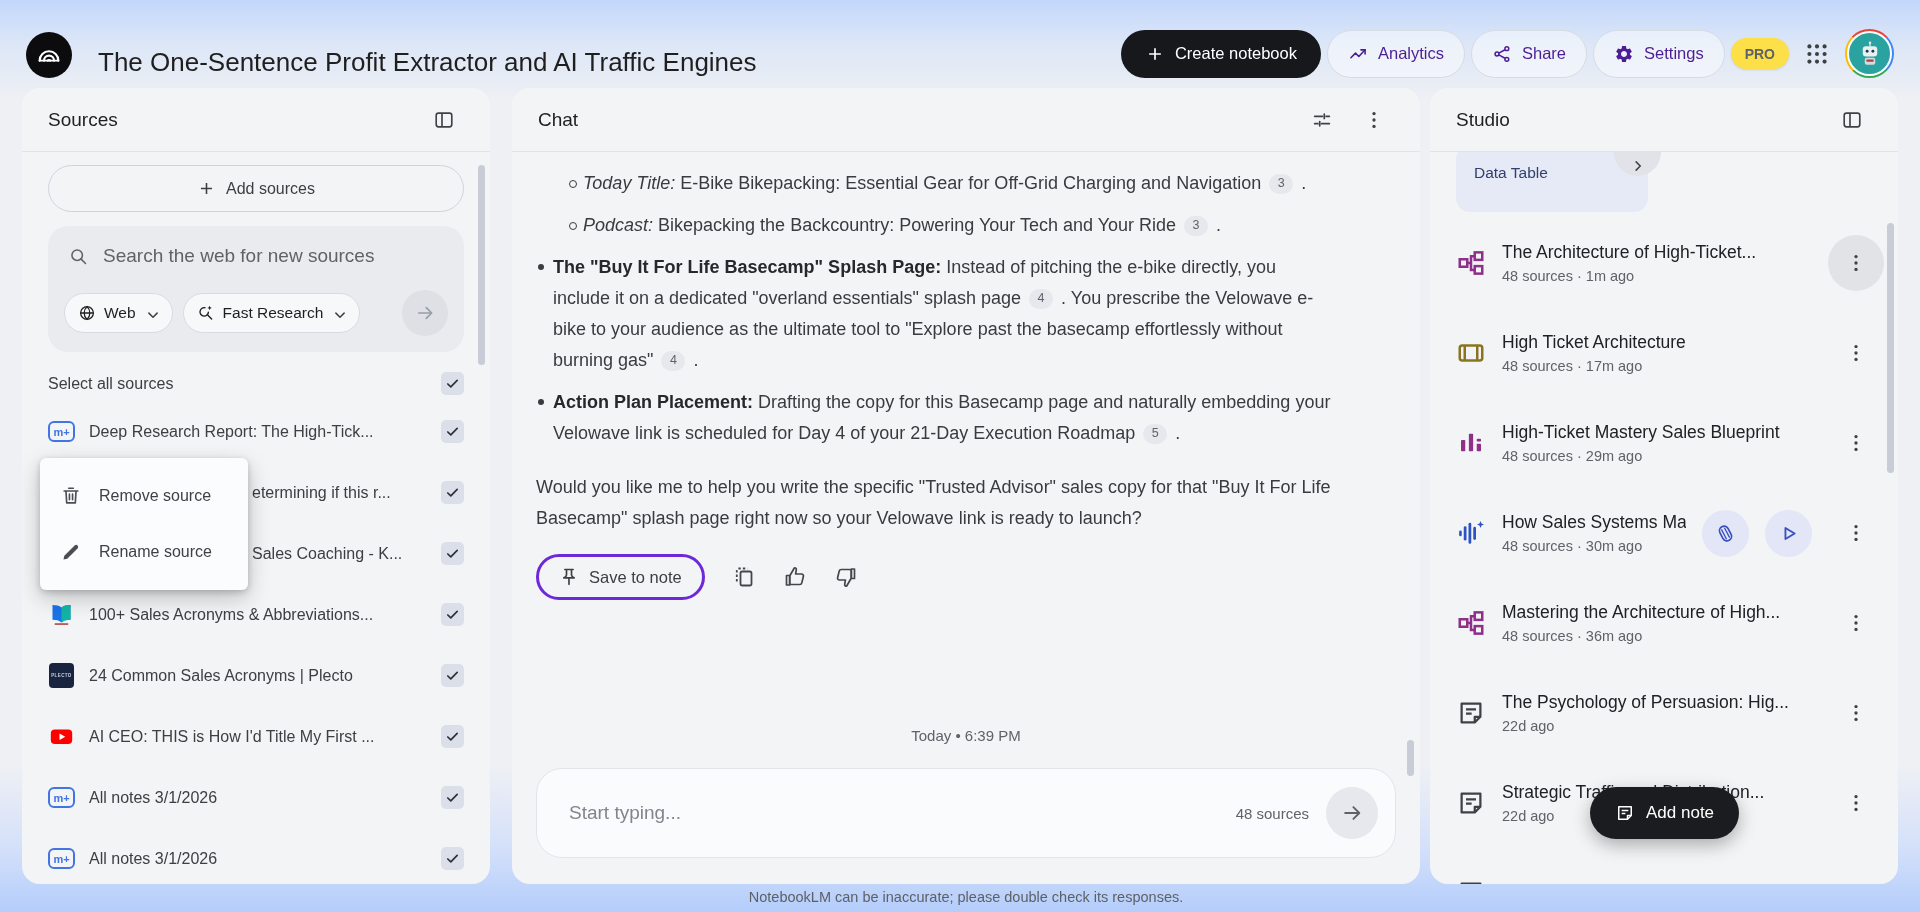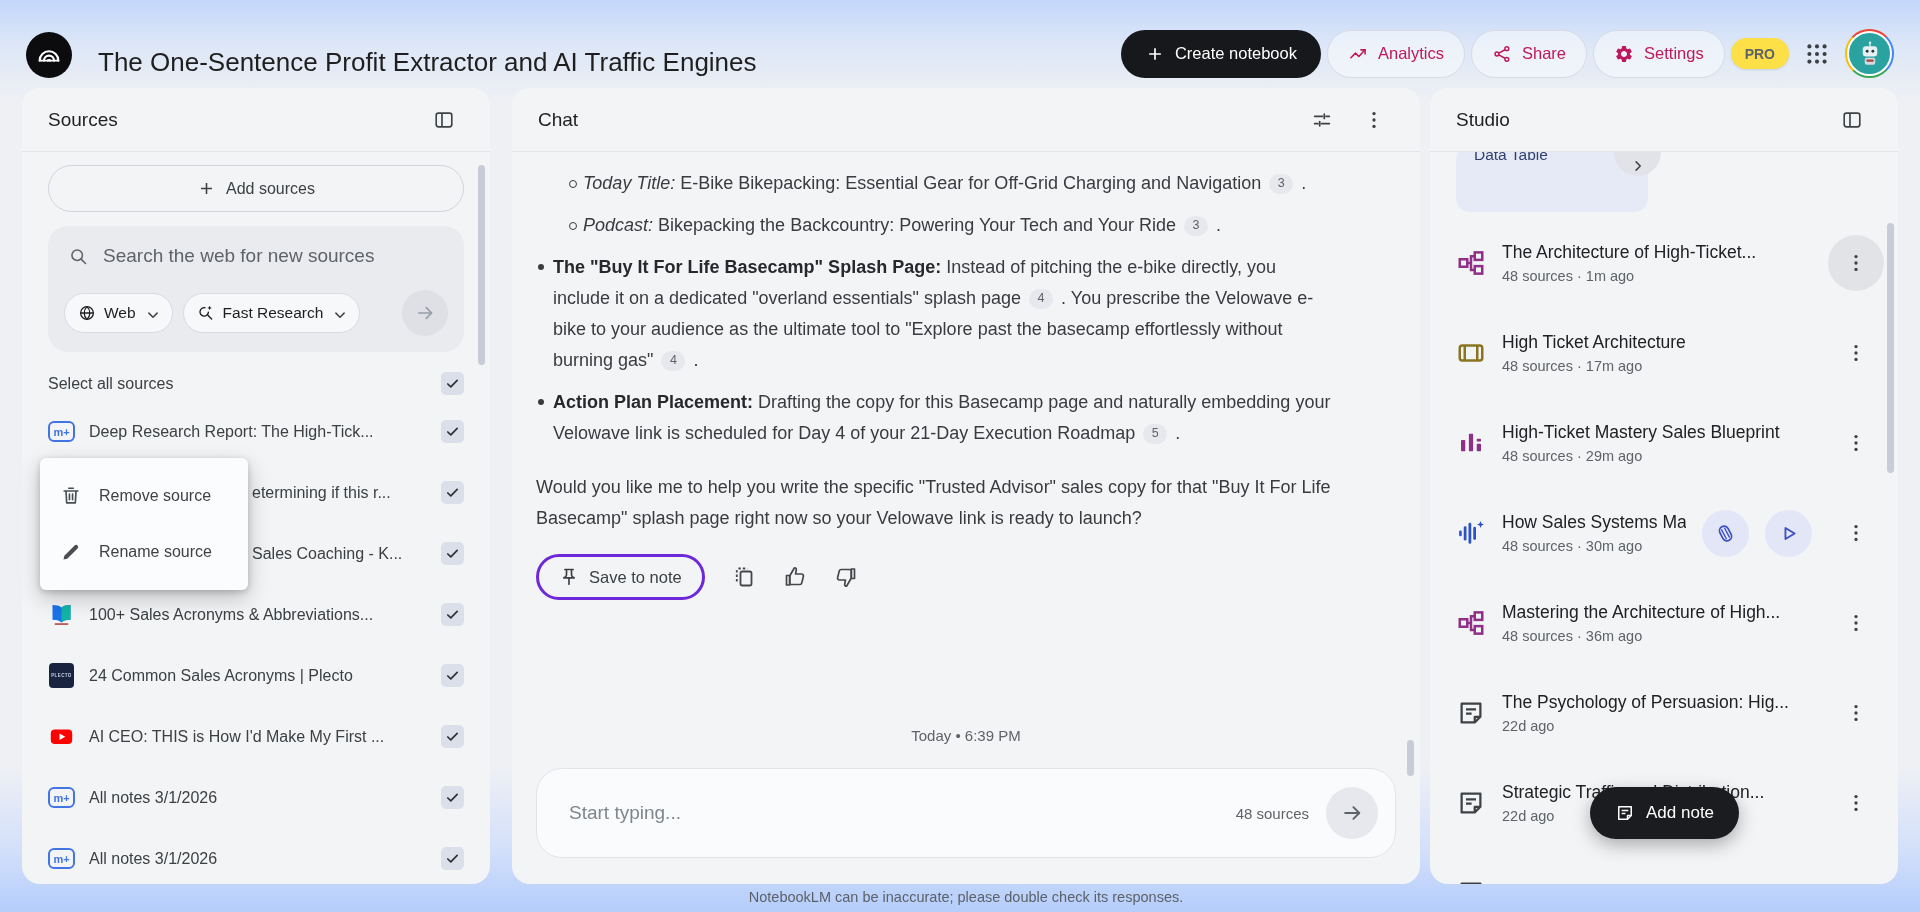--- a/index.html
+++ b/index.html
@@ -11,21 +11,21 @@
   svg{display:block;}
   
   .app-header{position:absolute;top:0;left:0;right:0;height:78px;display:flex;align-items:flex-end;padding:0 26px;box-sizing:border-box;}
   .logo{width:46px;height:46px;border-radius:50%;background:#0c0c0e;display:flex;align-items:center;justify-content:center;flex:0 0 46px;}
   .logo svg{width:30px;height:30px;}
   .nb-title{font-size:26px;font-weight:400;color:#1f1f1f;margin-left:26px;white-space:nowrap;}
   .header-actions{margin-left:auto;display:flex;align-items:center;gap:6px;}
   .btn{height:48px;border-radius:24px;display:flex;align-items:center;gap:10px;font-size:16.5px;cursor:pointer;font-family:inherit;}
   .btn svg{width:20px;height:20px;}
   .btn-dark{background:#17181b;color:#fff;border:none;padding:0 24px;font-weight:500;}
-  .btn-light{background:rgba(250,251,253,.55);border:1px solid #d7dbe4;color:#be185d;padding:0 20px;}
+  .btn-light{background:rgba(250,251,253,.55);border:1px solid #d7dbe4;color:#4c1d95;padding:0 20px;}
   .pro-badge{background:#fde047;border-radius:16px;height:31px;display:flex;align-items:center;padding:0 14px;font-size:14px;font-weight:600;color:#5f6368;box-shadow:0 1px 2px rgba(60,64,67,.15);}
   .apps-btn{width:44px;height:44px;border:none;background:transparent;color:#3c4043;display:flex;align-items:center;justify-content:center;cursor:pointer;padding:0;}
   .apps-btn svg{width:26px;height:26px;}
   .avatar{width:49px;height:49px;border-radius:50%;background:conic-gradient(from 315deg,#ea4335 0 25%,#4285f4 0 50%,#34a853 0 75%,#fbbc05 0 100%);display:flex;align-items:center;justify-content:center;cursor:pointer;}
   .avatar-inner{width:41px;height:41px;border-radius:50%;background:#2aa2a0;display:flex;align-items:center;justify-content:center;overflow:hidden;border:2px solid #fff;}
   .avatar-inner svg{width:30px;height:30px;}
   
   .panel{position:absolute;top:88px;height:796px;background:#f3f4f6;border-radius:18px;overflow:hidden;}
   .sources-panel{left:22px;width:468px;}
   .chat-panel{left:512px;width:908px;}
@@ -84,21 +84,21 @@
   .mini-icon svg{width:24px;height:24px;}
   .chat-today{position:absolute;left:0;right:0;bottom:140px;text-align:center;font-size:15px;color:#5f6368;}
   .chat-input{position:absolute;left:24px;right:24px;bottom:26px;height:90px;background:#fafbfd;border:1px solid #e2e4ea;border-radius:26px;display:flex;align-items:center;padding:0 17px 0 30px;box-sizing:border-box;}
   .chat-input input{flex:1;border:none;background:transparent;outline:none;font-size:19px;color:#3c4043;font-family:inherit;min-width:0;}
   .chat-input input::placeholder{color:#80868b;}
   .src-count{font-size:15px;color:#5f6368;margin-right:17px;white-space:nowrap;}
   .send-big{width:52px;height:52px;border-radius:50%;background:#e6e8ed;border:none;color:#5f6368;display:flex;align-items:center;justify-content:center;cursor:pointer;flex:0 0 52px;}
   .send-big svg{width:22px;height:22px;}
   .disclaimer{position:absolute;left:512px;width:908px;top:889px;text-align:center;font-size:14.5px;color:#5c6168;}
   
-  .studio-chip{position:absolute;left:26px;top:58px;width:192px;height:66px;background:#e6eaf6;border-radius:14px;z-index:1;display:flex;align-items:flex-start;padding:0 0 13px 18px;box-sizing:border-box;font-size:15.5px;font-weight:500;color:#33406e;cursor:pointer;}
+  .studio-chip{position:absolute;left:26px;top:58px;width:192px;height:66px;background:#e6eaf6;border-radius:14px;z-index:1;display:flex;align-items:center;padding:0 0 13px 18px;box-sizing:border-box;font-size:15.5px;font-weight:500;color:#33406e;cursor:pointer;}
   .chip-circle{position:absolute;left:184px;top:41px;width:47px;height:47px;border-radius:50%;background:#e1e3e9;z-index:2;display:flex;align-items:center;justify-content:center;color:#3f4245;cursor:pointer;}
   .chip-circle svg{width:18px;height:18px;}
   .studio-list{position:absolute;top:130px;left:0;right:0;}
   .studio-row{height:90px;display:flex;align-items:center;gap:16px;padding:0 14px 0 26px;box-sizing:border-box;}
   .studio-icon{width:30px;height:30px;flex:0 0 30px;}
   .studio-icon svg{width:30px;height:30px;}
   .s-text{flex:1;min-width:0;}
   .s-title{font-size:17.5px;color:#202124;white-space:nowrap;overflow:hidden;}
   .s-meta{font-size:14.5px;color:#5f6368;margin-top:5px;}
   .action-circle{width:47px;height:47px;border-radius:50%;background:#e2e6f6;color:#3a50c0;display:flex;align-items:center;justify-content:center;flex:0 0 47px;cursor:pointer;}
@@ -327,21 +327,21 @@
           </svg>
         </span>
       </div>
       <div class="source-row">
         <span class="source-icon">
           <svg viewBox="0 0 24 24">
             <rect x="2.5" y="5.8" width="19" height="12.8" rx="3.6" fill="#ff0000"></rect>
             <path d="M10.2 9.3v5.8l5.2-2.9z" fill="#fff"></path>
           </svg>
         </span>
-        <span class="source-title">AI CEO: THIS is How I'd Make My First ...</span>
+        <span class="source-title">AI CEO: THIS is How I'd Title My First ...</span>
         <span class="checkbox">
           <svg viewBox="0 0 24 24" fill="none" stroke="currentColor" stroke-width="2.7" stroke-linecap="round" stroke-linejoin="round">
             <path d="M4.5 12.8l4.8 4.7L19.5 7"></path>
           </svg>
         </span>
       </div>
       <div class="source-row">
         <span class="source-icon">
           <span class="mplus-box">m+</span>
         </span>

